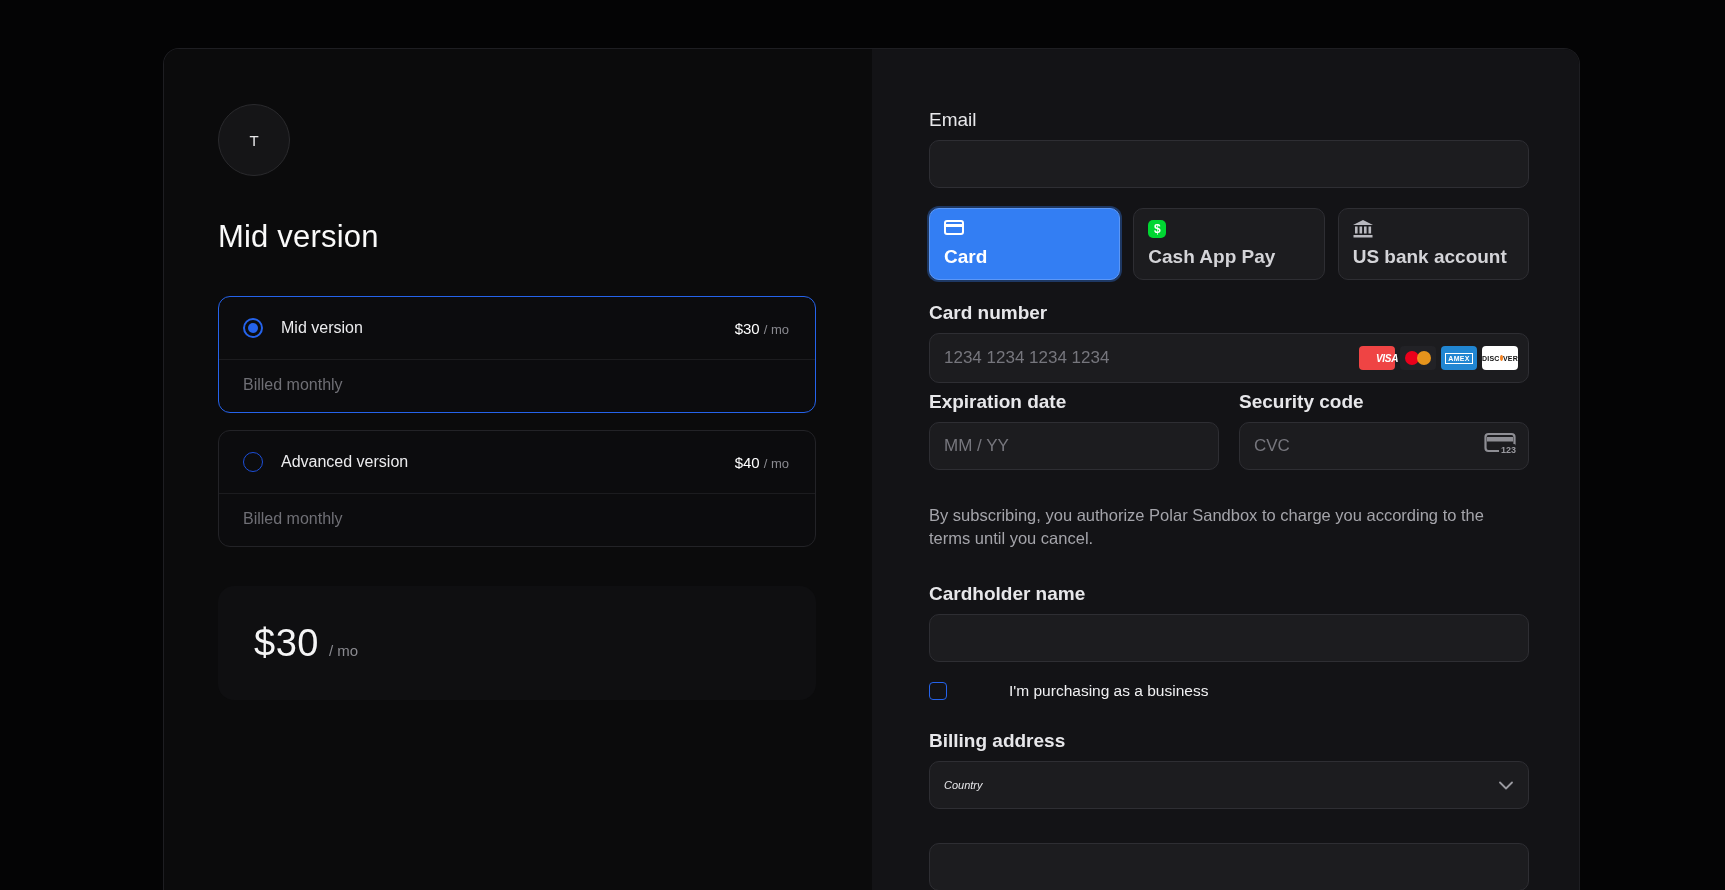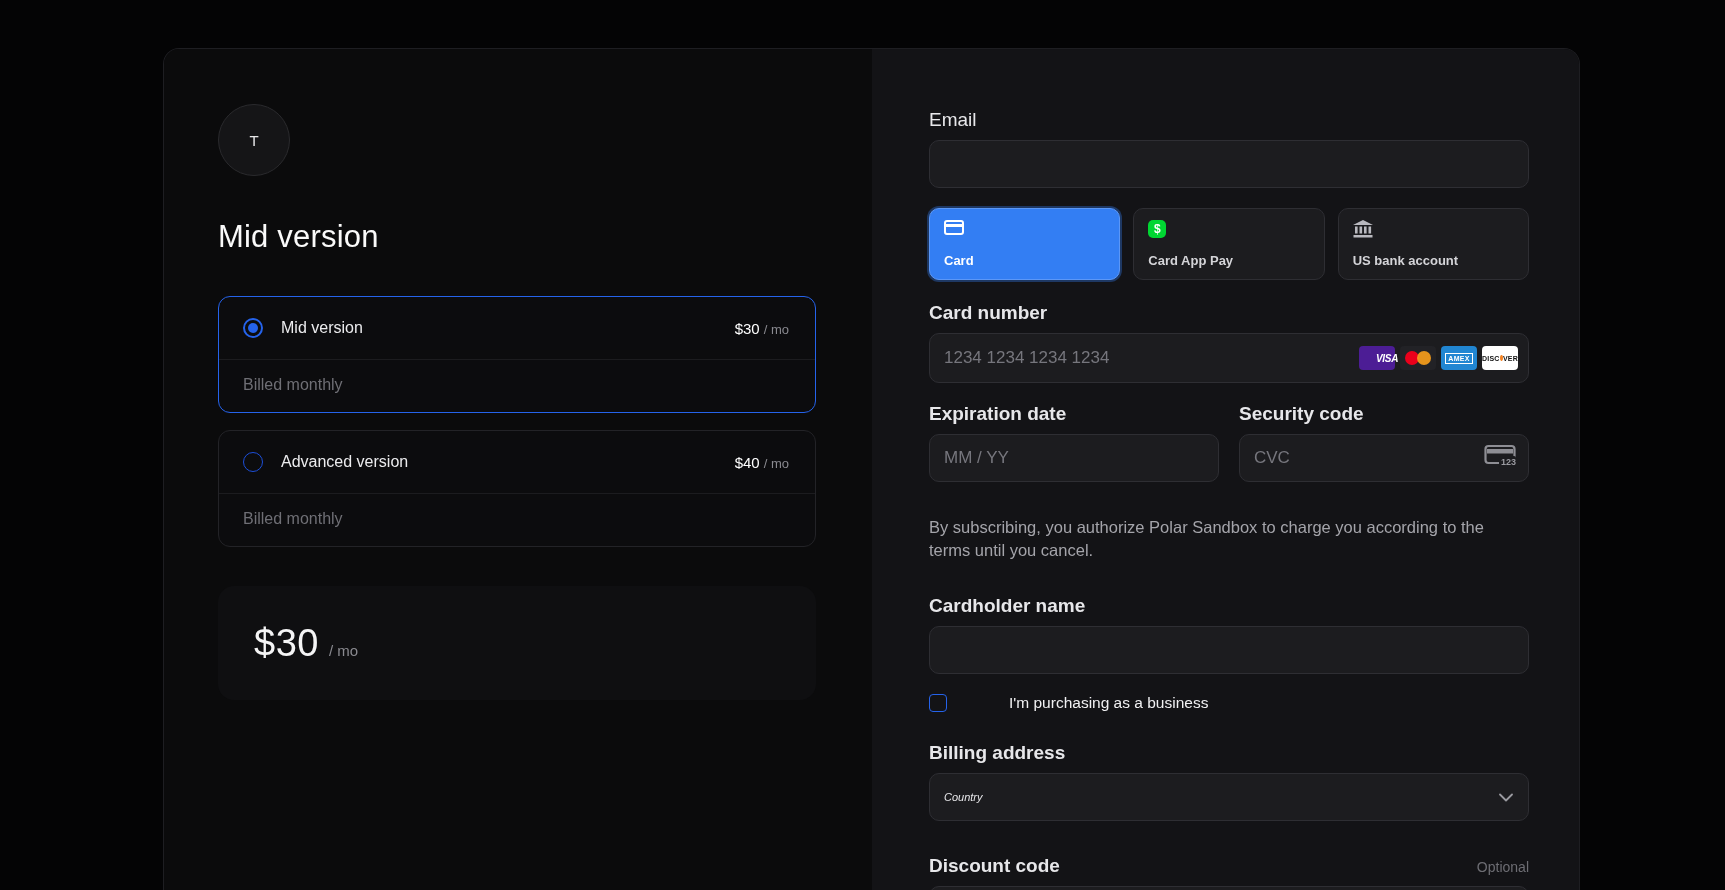--- a/index.html
+++ b/index.html
@@ -48,48 +48,48 @@
     width:100%; height:48px; background:#1c1c1f; border:1px solid #2e2e33; border-radius:10px;
     color:#e7e7ea; font-size:17px; padding:0 14px; outline:none;
     font-family:"Liberation Sans", sans-serif;
   }
   .text-input::placeholder { color:#76767d; }
 
   .pay-tabs { margin-top:20px; display:grid; grid-template-columns:repeat(3,1fr); gap:13px; }
   .pay-tab { height:72px; border-radius:10px; background:#1c1c1f; border:1px solid #2e2e33;
              padding:11px 14px; display:flex; flex-direction:column; justify-content:space-between;
              cursor:pointer; }
-  .pay-tab .tab-label { font-size:13px; font-weight:700; color:#d4d4d8; }
+  .pay-tab .tab-label { font-size:19px; font-weight:700; color:#d4d4d8; }
   .pay-tab.active { background:#337ef3; border:1px solid #5b97f7;
                     box-shadow:0 0 0 2px rgba(51,126,243,.35); }
   .pay-tab.active .tab-label { color:#fff; }
 
   .card-glyph { width:20px; height:15px; border:2px solid #fff; border-radius:3px; position:relative; }
   .card-glyph::after { content:""; position:absolute; left:0; right:0; top:2px; height:3px; background:#fff; }
   .cash-glyph { width:18px; height:18px; border-radius:5px; background:#00d632; color:#fff;
                 font-size:12px; font-weight:700; display:flex; align-items:center; justify-content:center; }
   .bank-glyph { color:#b9b9bf; }
 
   .section { margin-top:22px; }
   .input-wrap { position:relative; }
 
   .brand-row { position:absolute; right:11px; top:50%; transform:translateY(-50%); display:flex; gap:5px; }
   .brand { width:36px; height:24px; border-radius:4px; display:flex; align-items:center; justify-content:center; }
-  .brand-visa { background:#4c1d95; color:#fff; font-size:10px; font-weight:700; font-style:italic; letter-spacing:-.3px;padding-left:20px; }
+  .brand-visa { background:#ef4444; color:#fff; font-size:10px; font-weight:700; font-style:italic; letter-spacing:-.3px;padding-left:20px; }
   .brand-mc { background:#222226; position:relative; }
   .brand-mc .c1,.brand-mc .c2 { position:absolute; width:14px; height:14px; border-radius:50%; top:5px; }
   .brand-mc .c1 { left:5px; background:#eb001b; }
   .brand-mc .c2 { right:5px; background:#f79e1b; opacity:.92; }
   .brand-amex { background:#2186d2; color:#fff; font-size:7px; font-weight:700; }
   .brand-amex span { border:1px solid #fff; padding:1px 2px; letter-spacing:.3px; }
   .brand-discover { background:#fff; color:#111; font-size:7px; font-weight:700; letter-spacing:.2px; }
   .brand-discover .o-dot { display:inline-block; width:6px; height:6px; border-radius:50%;
                            background:#f48120; margin:0 .5px; vertical-align:-1px; }
 
-  .two-col { margin-top:20px; display:grid; grid-template-columns:1fr 1fr; gap:20px; }
+  .two-col { margin-top:8px; display:grid; grid-template-columns:1fr 1fr; gap:20px; }
   .cvc-icon { position:absolute; right:13px; top:50%; transform:translateY(-50%); }
 
   .disclaimer { margin-top:34px; font-size:16.5px; line-height:1.42; color:#a4a4aa; max-width:560px; }
 
   .checkbox-row { margin-top:20px; display:flex; align-items:center; gap:14px; cursor:pointer; }
   .checkbox { width:18px; height:18px; border:1.5px solid #2563eb; border-radius:4px; background:transparent; }
   .checkbox-label { font-size:15.5px; color:#f0f0f2;margin-left:48px; }
 
   .select-wrap { position:relative; }
   .select-display { display:flex; align-items:center; cursor:pointer; }
@@ -155,21 +155,21 @@
 
     <div class="pay-tabs">
       <div class="pay-tab active">
         <div class="card-glyph"></div>
         <div class="tab-label">Card</div>
       </div>
       <div class="pay-tab">
         <div class="cash-glyph">
             <span>$</span>
           </div>
-        <div class="tab-label">Card App Pay</div>
+        <div class="tab-label">Cash App Pay</div>
       </div>
       <div class="pay-tab">
         <div class="bank-glyph">
           <svg width="20" height="18" viewBox="0 0 20 18">
               <path d="M10 0 L20 5 L0 5 Z" fill="#b9b9bf"></path>
               <rect x="2" y="6.5" width="2.6" height="7" fill="#b9b9bf"></rect>
               <rect x="6.5" y="6.5" width="2.6" height="7" fill="#b9b9bf"></rect>
               <rect x="11" y="6.5" width="2.6" height="7" fill="#b9b9bf"></rect>
               <rect x="15.5" y="6.5" width="2.6" height="7" fill="#b9b9bf"></rect>
               <rect x="0.5" y="15" width="19" height="2.5" fill="#b9b9bf"></rect>
@@ -244,21 +244,17 @@
         </div>
         <div class="chevron">
           <svg width="14" height="9" viewBox="0 0 14 9">
               <path d="M1 1.5 L7 7.5 L13 1.5" fill="none" stroke="#9a9aa0" stroke-width="1.8" stroke-linecap="round" stroke-linejoin="round"></path>
             </svg>
         </div>
       </div>
     </div>
 
     <div class="section" style="margin-top:34px;">
-      <div class="label-row">
-        <div class="field-label">Discount code</div>
-        <div class="optional-tag">Optional</div>
-      </div>
       <input class="text-input" type="text" style="">
     </div>
 
   </div>
 </div>
 
 </body></html>

